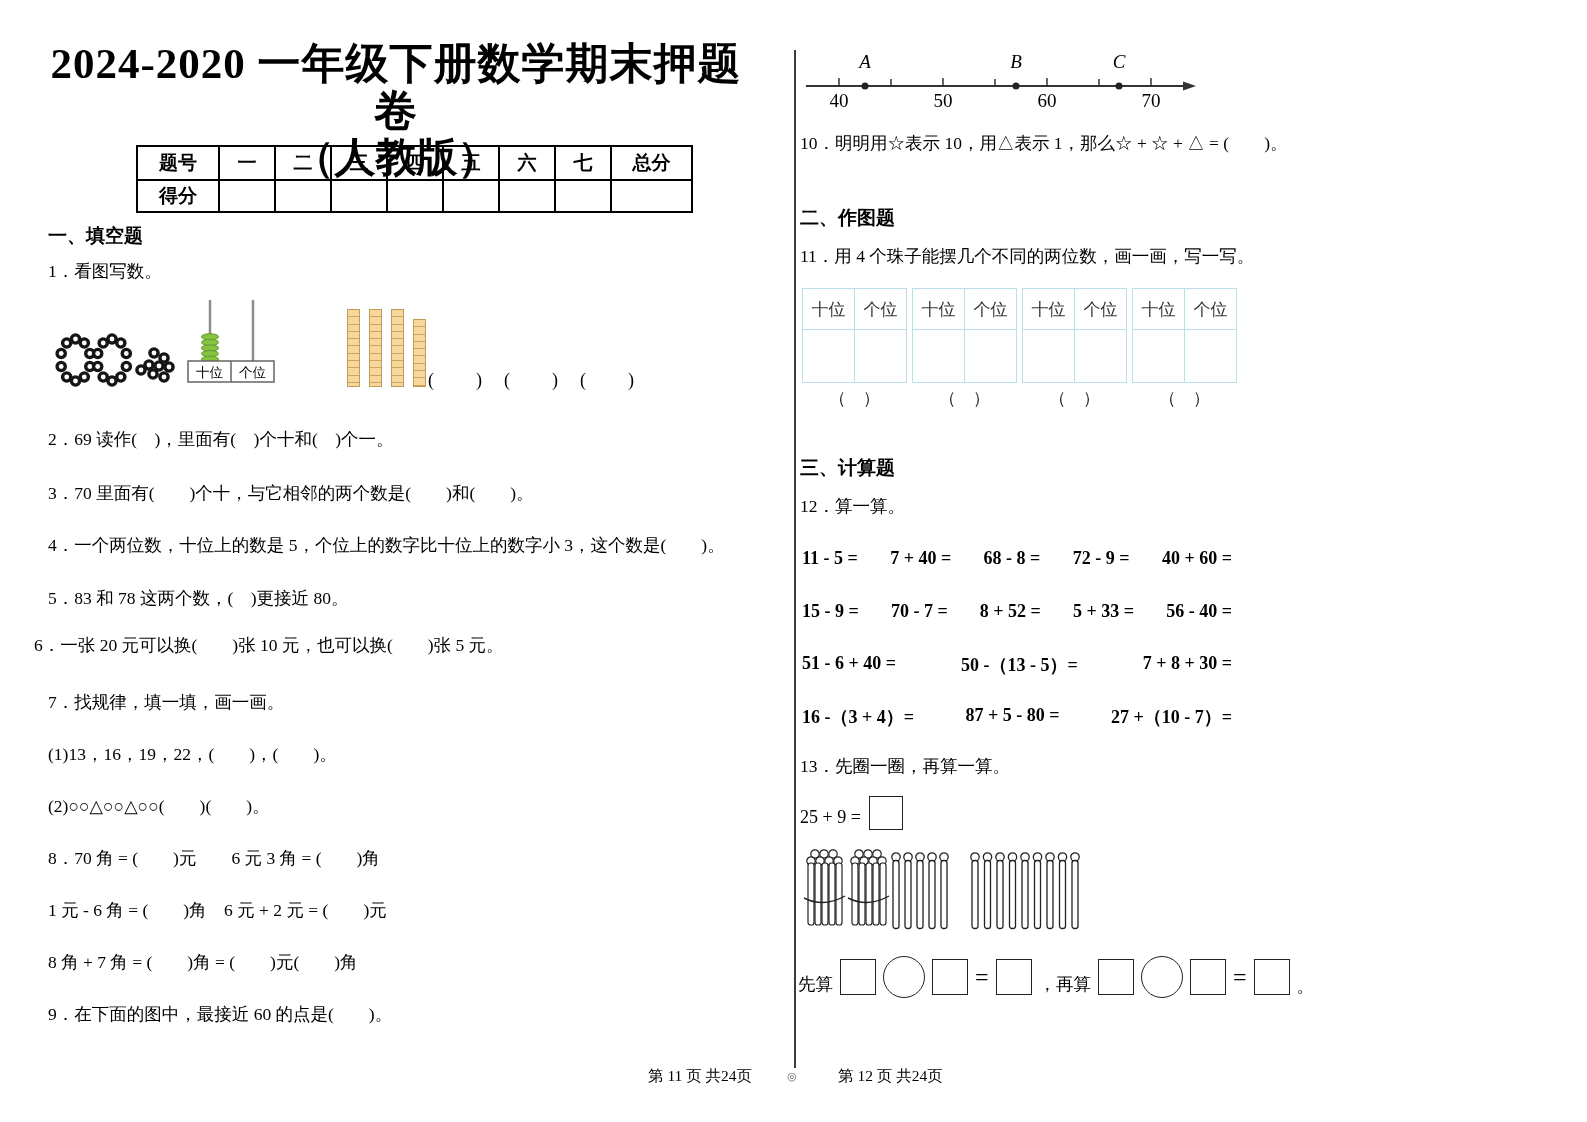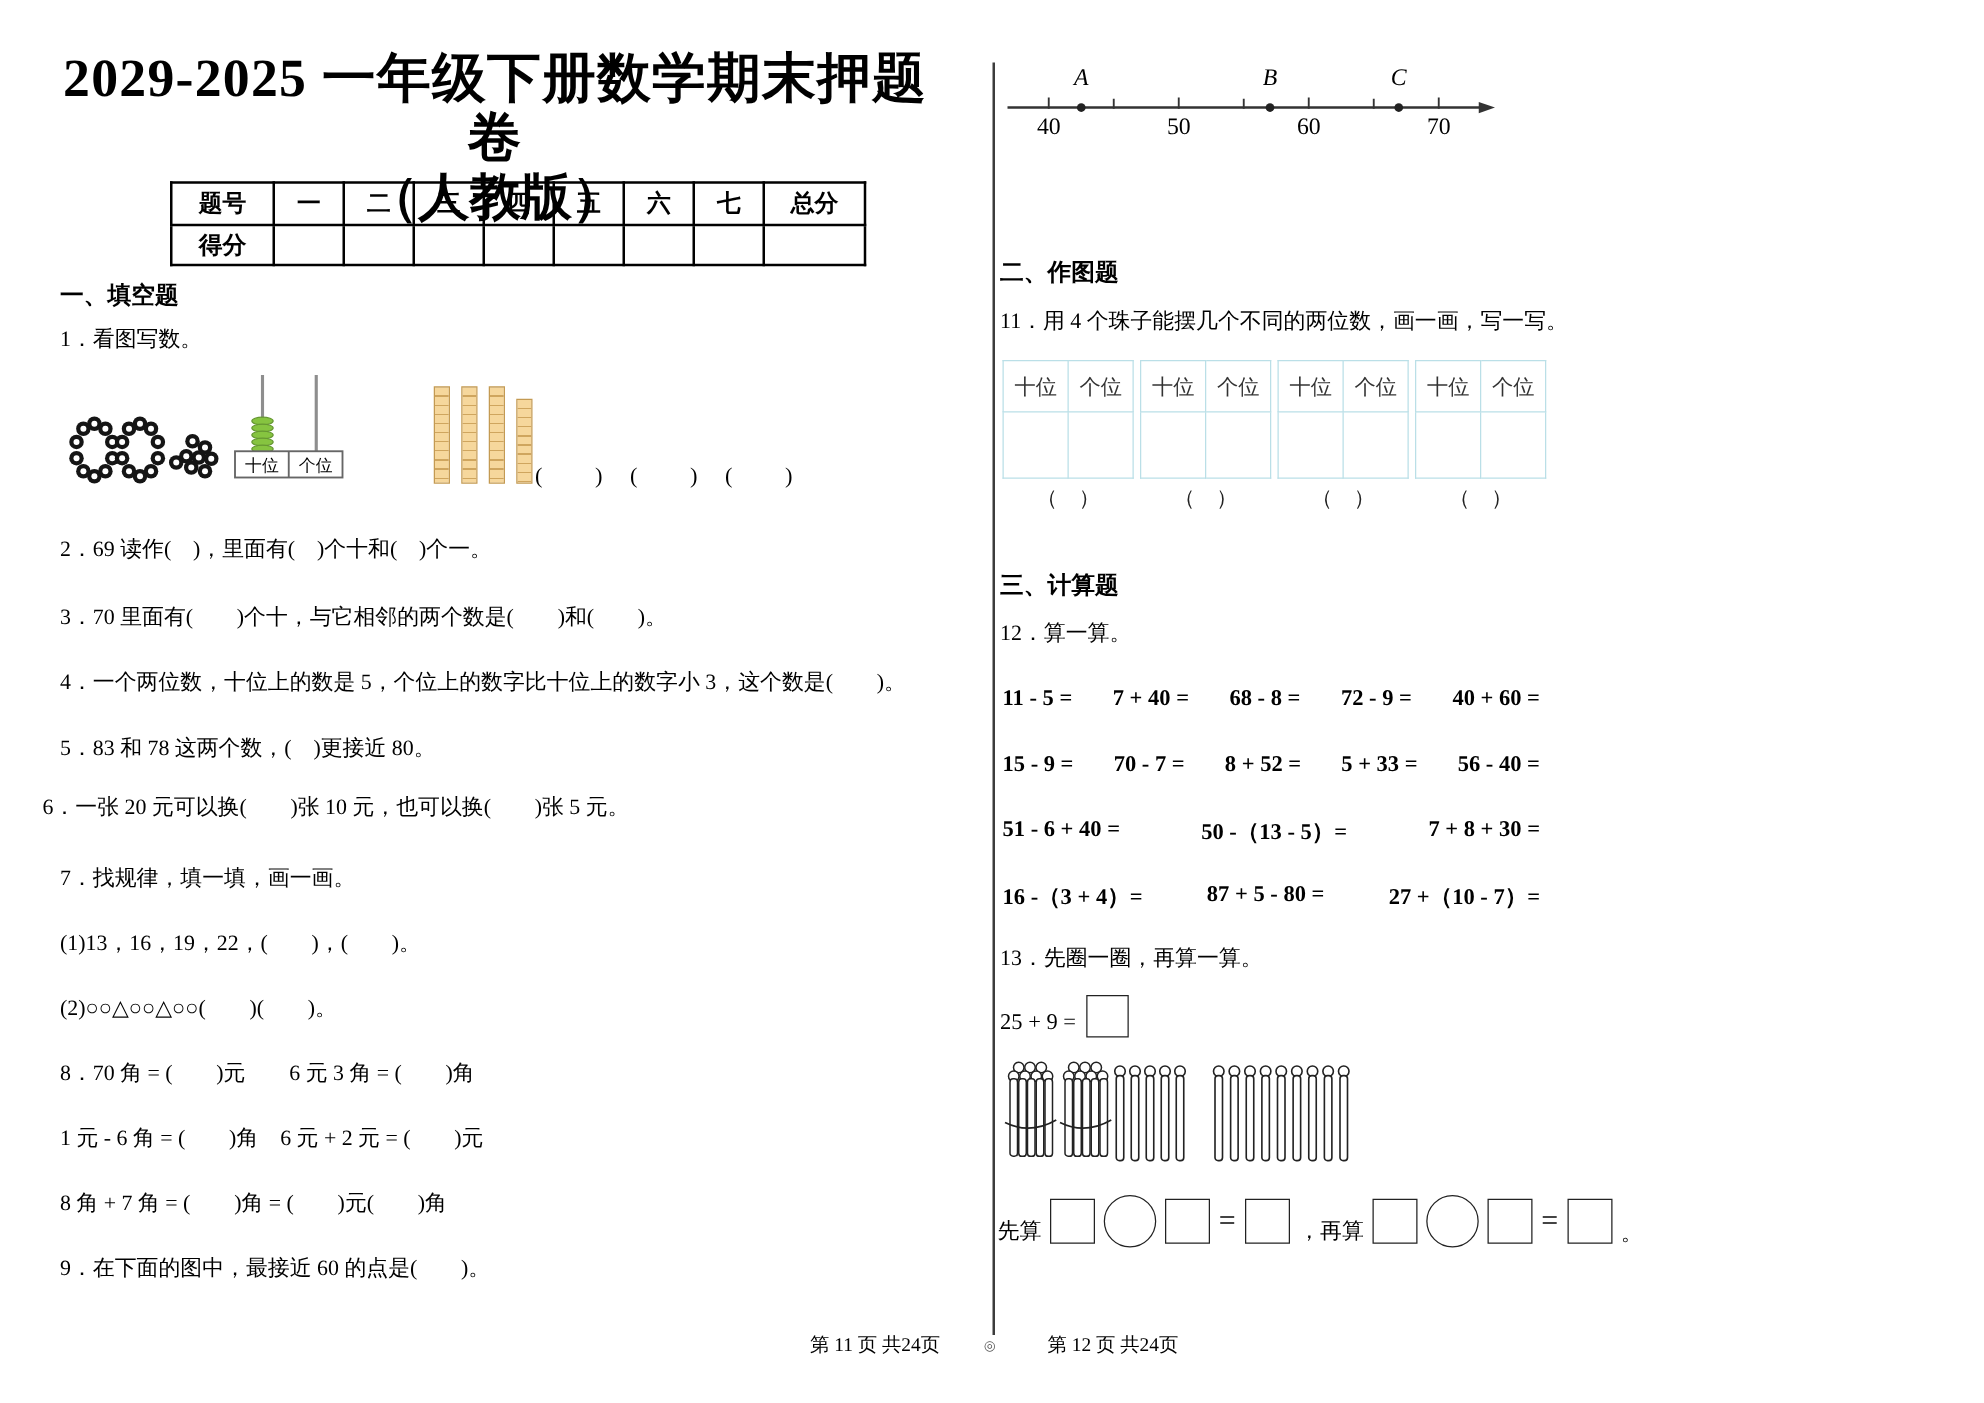--- a/index.html
+++ b/index.html
@@ -59,21 +59,21 @@
 
   svg text{font-family:"Liberation Serif",serif;}
 </style>
 </head>
 <body>
 
 <div id="paper">
   <div class="divider"></div>
 
   <header class="title">
-    <div class="t1">2029-2025 一年级下册数学期末押题卷</div>
+    <div class="t1">2024-2020 一年级下册数学期末押题卷</div>
     <div class="t2">（人教版）</div>
   </header>
 
   <table class="score">
     <tbody>
       <tr class="r1">
         <td class="c0">题号</td>
         <td class="c">一</td>
         <td class="c">二</td>
         <td class="c">三</td>
@@ -198,20 +198,21 @@
     <circle cx="321" cy="40" r="3.5" fill="#222"></circle>
     <text x="67" y="22" font-size="19" font-style="italic" text-anchor="middle">A</text>
     <text x="218" y="22" font-size="19" font-style="italic" text-anchor="middle">B</text>
     <text x="321" y="22" font-size="19" font-style="italic" text-anchor="middle">C</text>
     <text x="41" y="61" font-size="19" text-anchor="middle">40</text>
     <text x="145" y="61" font-size="19" text-anchor="middle">50</text>
     <text x="249" y="61" font-size="19" text-anchor="middle">60</text>
     <text x="353" y="61" font-size="19" text-anchor="middle">70</text>
   </svg>
 
+  <div class="q" style="left:800px;top:133px">10．明明用☆表示 10，用△表示 1，那么☆ + ☆ + △ = (　　)。</div>
   <div class="h" style="left:800px;top:205px">二、作图题</div>
   <div class="q" style="left:800px;top:246px">11．用 4 个珠子能摆几个不同的两位数，画一画，写一写。</div>
 
   <div class="pvwrap">
     <div class="pvu">
       <table class="pvt">
           <tbody>
         <tr class="hd">
               <td>十位</td>
               <td>个位</td>

